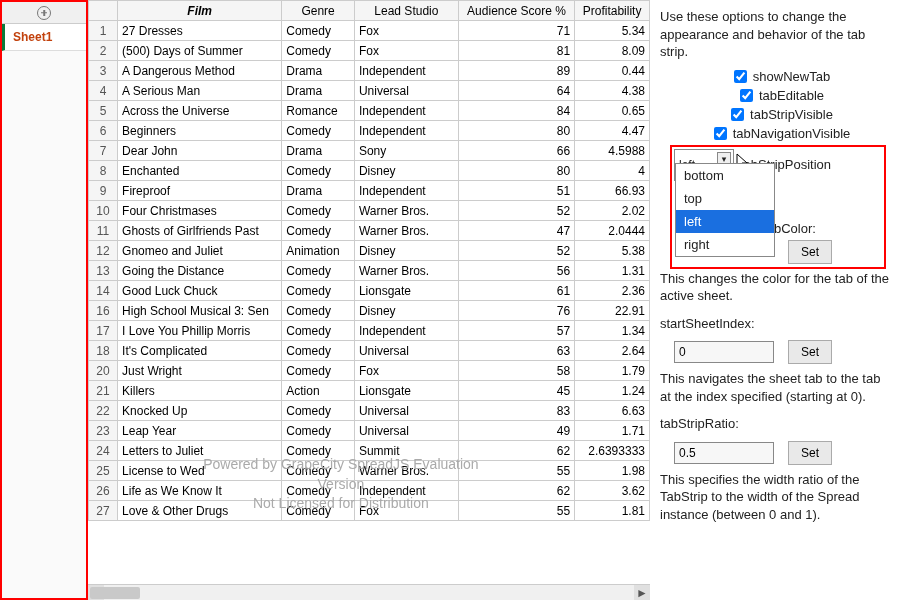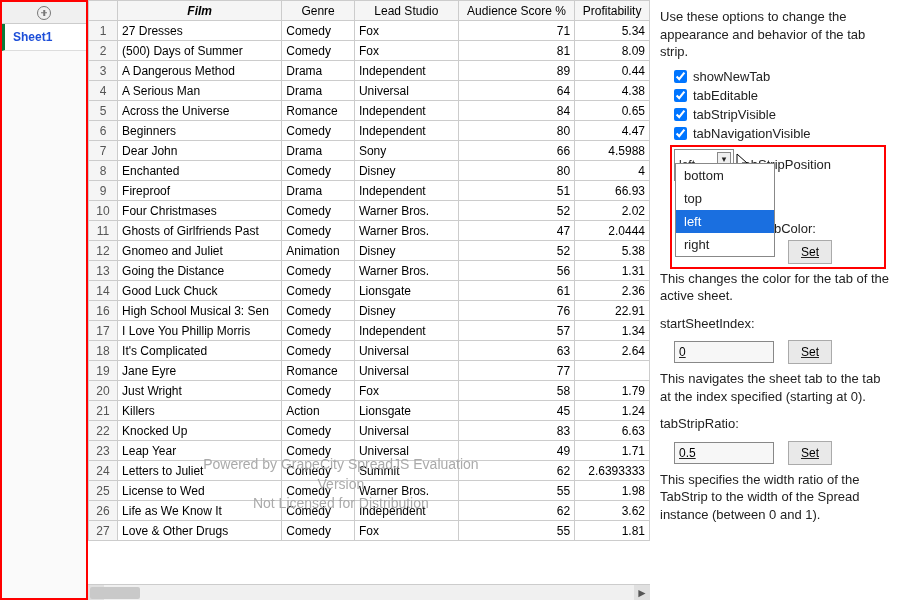--- a/index.html
+++ b/index.html
@@ -4,49 +4,49 @@
 <style>
   * { box-sizing: border-box; margin: 0; padding: 0; }
   body { font-family: Arial, sans-serif; font-size: 12px; background: #fff; width: 900px; height: 600px; overflow: hidden; display: flex; }
   .tabstrip { width: 88px; border: 2px solid red; display: flex; flex-direction: column; background: #fafafa; }
   .tabstrip-header { height: 22px; display:flex; align-items:center; justify-content:center; border-bottom:1px solid #ccc; background:#f0f0f0;}
   .plus-icon { width:14px; height:14px; border-radius:50%; border:1.5px solid #777; position:relative; }
   .plus-icon::before, .plus-icon::after { content:''; position:absolute; background:#777; }
   .plus-icon::before { left:3px; right:3px; top:50%; height:1.5px; transform:translateY(-50%);}
   .plus-icon::after  { top:3px; bottom:3px; left:50%; width:1.5px; transform:translateX(-50%);}
   .tab { padding:6px 8px; border-bottom:1px solid #ddd; cursor:pointer; color:#333; }
-  .tab.active { background:#fff; color:#1d4ed8; font-weight:bold; border-left:3px solid #0b7a3b; }
+  .tab.active { background:#fff; color:#c2410c; font-weight:bold; border-left:3px solid #0b7a3b; }
   .sheet-area { flex:1; display:flex; flex-direction:column; position:relative; }
   .grid-wrap { flex:1; overflow:hidden; position:relative; }
   table { border-collapse:collapse; width:100%; table-layout:fixed; }
   th, td { border:1px solid #ccc; padding:2px 4px; height:20px; white-space:nowrap; overflow:hidden; text-overflow:clip; font-size:12px; text-align:left; }
   th { background:#f5f5f5; font-weight:normal; color:#000000; text-align:center; }
   thead th.film-head { color:#000000; font-weight:bold; font-style:italic; }
   .rownum { width:28px; text-align:center; background:#f5f5f5; color:#555; }
   col.c-row { width:28px; } col.c-film { width:158px; } col.c-genre { width:70px; }
   col.c-studio { width:100px; } col.c-aud { width:112px; } col.c-prof { width:72px; }
   .col-num { text-align:right; }
   .scrollbar-h { height:16px; background:#f0f0f0; border-top:1px solid #ccc; position:relative; }
   .scrollbar-h .thumb { position:absolute; left:2px; top:2px; height:12px; width:50px; background:#c9c9c9; border-radius:2px; }
   .scrollbar-h .arrow { position:absolute; top:0; width:16px; height:16px; background:#e0e0e0; display:flex; align-items:center; justify-content:center; color:#555; }
   .scrollbar-h .arrow.left{ left:0 } .scrollbar-h .arrow.right{ right:0 }
   .watermark { position:absolute; left:45%; bottom:70px; transform:translateX(-50%); color:#aaa; font-size:14px; text-align:center; line-height:1.4; pointer-events:none; }
   .panel { width:250px; padding:8px 10px; font-size:13px; color:#222; overflow:hidden; }
   .panel p { margin-bottom:8px; line-height:1.35; }
-  .opt { display:flex; align-items:center; gap:6px; margin:4px 0 4px 14px; }
+  .opt { display:flex; align-items:center; gap:6px; margin:4px 0 4px 14px;justify-content:center; }
   .opt input[type=checkbox]{ width:13px; height:13px; }
   .pos-row { display:flex; align-items:center; gap:6px; margin:8px 0 0 14px; position:relative; }
   .combo { width:60px; height:32px; border:1px solid #888; display:flex; align-items:center; padding:0 4px; background:#fff; font-size:12px; position:relative; }
   .combo .chev { position:absolute; right:2px; top:2px; width:14px; height:14px; border:1px solid #888; display:flex; align-items:center; justify-content:center; font-size:9px; background:#efefef;}
   .dropdown { position:absolute; top:13px; left:0; width:100px; border:1px solid #888; background:#fff; z-index:10; }
   .dropdown div { padding:4px 8px; font-size:13px; }
   .dropdown div.sel { background:#1a6fe0; color:#fff; }
   .red-box { position:absolute; border:2px solid red; pointer-events:none; }
   .color-label { margin:40px 0 0 14px; }
-  .row-input { display:flex; align-items:center; gap:14px; margin:6px 0 6px 14px;text-decoration:underline; }
+  .row-input { display:flex; align-items:center; gap:14px; margin:6px 0 6px 14px; }
   .row-input input[type=text]{ width:100px; height:22px; border:1px solid #888; padding:0 4px; font-size:12px; background:#f7f7f7; }
   .btn { width:44px; height:24px; background:#e9e9e9; border:1px solid #aaa; font-size:12px; cursor:pointer; }
   .cursor { position:absolute; width:14px; height:20px; pointer-events:none; }
   .cursor svg { width:14px; height:20px; }
 </style>
 </head>
 <body>
 
 <div class="tabstrip">
   <div class="tabstrip-header">
@@ -209,28 +209,20 @@
           </tr>
           <tr>
             <td class="rownum">18</td>
             <td>It's Complicated</td>
             <td>Comedy</td>
             <td>Universal</td>
             <td class="col-num">63</td>
             <td class="col-num">2.64</td>
           </tr>
           <tr>
-            <td class="rownum">19</td>
-            <td>Jane Eyre</td>
-            <td>Romance</td>
-            <td>Universal</td>
-            <td class="col-num">77</td>
-            <td class="col-num"></td>
-          </tr>
-          <tr>
             <td class="rownum">20</td>
             <td>Just Wright</td>
             <td>Comedy</td>
             <td>Fox</td>
             <td class="col-num">58</td>
             <td class="col-num">1.79</td>
           </tr>
           <tr>
             <td class="rownum">21</td>
             <td>Killers</td>

